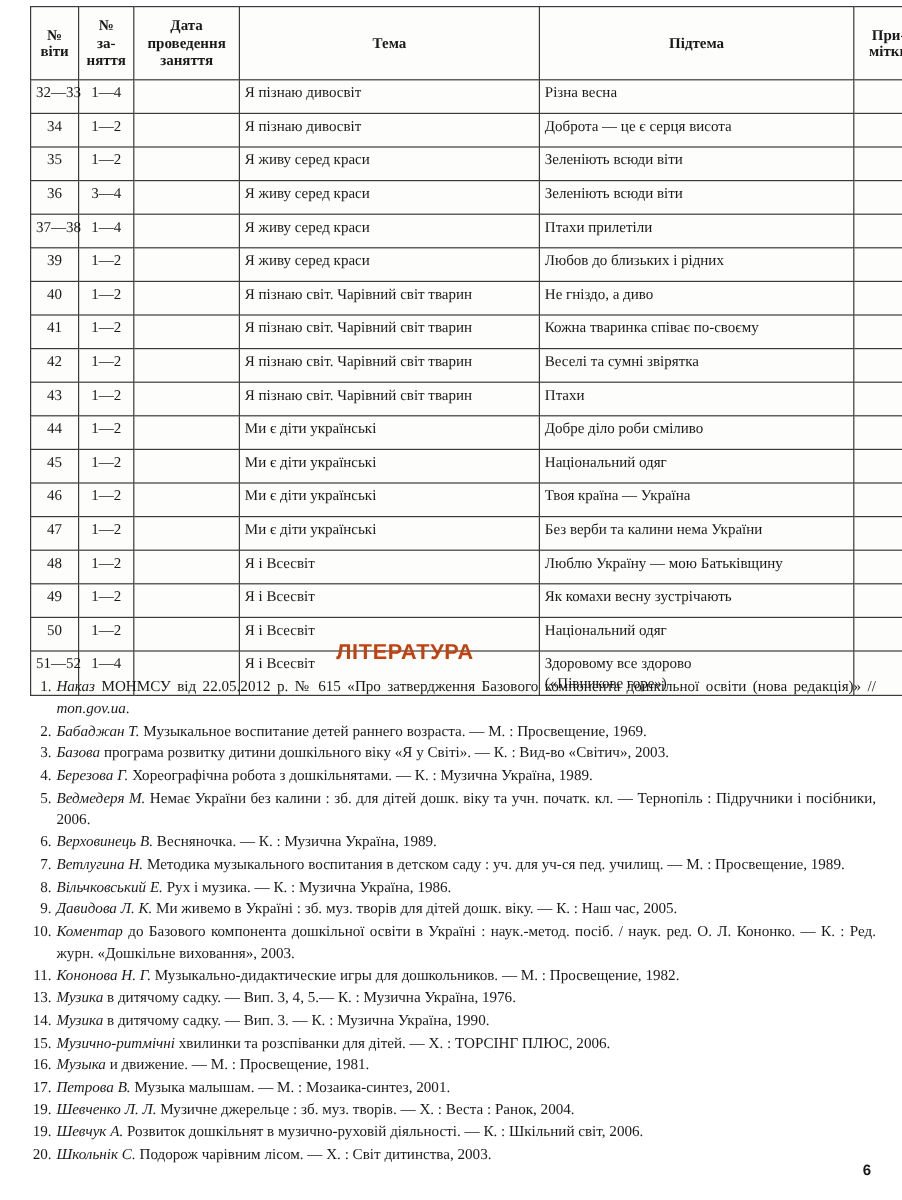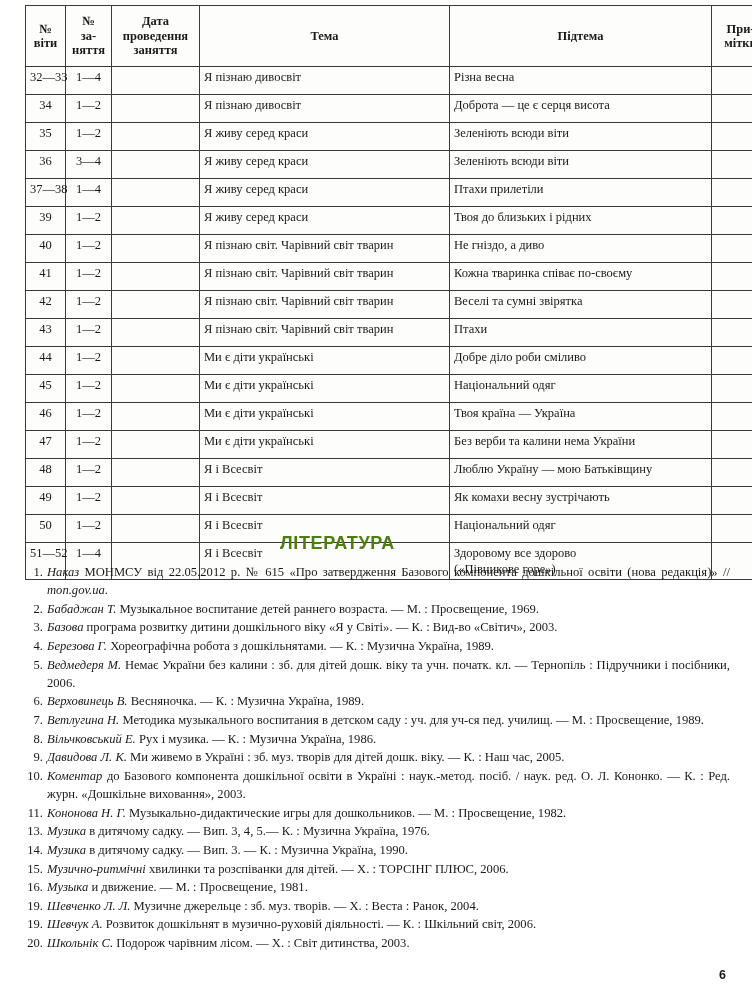--- a/index.html
+++ b/index.html
@@ -72,21 +72,21 @@
   .lit-title {
     position: absolute;
     left: 0;
     top: 533px;
     width: 675px;
     text-align: center;
     font-family: "Liberation Sans", "DejaVu Sans", sans-serif;
     font-weight: bold;
     font-size: 18px;
     letter-spacing: 0.6px;
-    color: #4d7c0f;
+    color: #c2410c;
   }
   .lit-list {
     position: absolute;
     left: 25px;
     top: 563px;
     width: 705px;
     margin: 0;
     padding: 0;
     list-style: none;
     font-size: 12.6px;
@@ -184,21 +184,21 @@
           <td class="txt"></td>
           <td class="txt">Я живу серед краси</td>
           <td class="txt">Птахи прилетіли</td>
           <td class="txt"></td>
         </tr>
       <tr>
           <td class="num">39</td>
           <td class="num">1—2</td>
           <td class="txt"></td>
           <td class="txt">Я живу серед краси</td>
-          <td class="txt">Твоя до близьких і рідних</td>
+          <td class="txt">Любов до близьких і рідних</td>
           <td class="txt"></td>
         </tr>
       <tr>
           <td class="num">40</td>
           <td class="num">1—2</td>
           <td class="txt"></td>
           <td class="txt">Я пізнаю світ. Чарівний світ тварин</td>
           <td class="txt">Не гніздо, а диво</td>
           <td class="txt"></td>
         </tr>
@@ -308,18 +308,19 @@
   <li><span class="marker">6.</span><i>Верховинець В.</i><span> Весняночка. — К. : Музична Україна, 1989.</span></li>
   <li><span class="marker">7.</span><i>Ветлугина Н.</i><span> Методика музыкального воспитания в детском саду : уч. для уч-ся пед. училищ. — М. : Просвещение, 1989.</span></li>
   <li><span class="marker">8.</span><i>Вільчковський Е.</i><span> Рух і музика. — К. : Музична Україна, 1986.</span></li>
   <li><span class="marker">9.</span><i>Давидова Л. К.</i><span> Ми живемо в Україні : зб. муз. творів для дітей дошк. віку. — К. : Наш час, 2005.</span></li>
   <li><span class="marker">10.</span><i>Коментар</i><span> до Базового компонента дошкільної освіти в Україні : наук.-метод. посіб. / наук. ред. О. Л. Кононко. — К. : Ред. журн. «Дошкільне виховання», 2003.</span></li>
   <li><span class="marker">11.</span><i>Кононова Н. Г.</i><span> Музыкально-дидактические игры для дошкольников. — М. : Просвещение, 1982.</span></li>
   <li><span class="marker">13.</span><i>Музика</i><span> в дитячому садку. — Вип. 3, 4, 5.— К. : Музична Україна, 1976.</span></li>
   <li><span class="marker">14.</span><i>Музика</i><span> в дитячому садку. — Вип. 3. — К. : Музична Україна, 1990.</span></li>
   <li><span class="marker">15.</span><i>Музично-ритмічні</i><span> хвилинки та розспіванки для дітей. — Х. : ТОРСІНГ ПЛЮС, 2006.</span></li>
   <li><span class="marker">16.</span><i>Музыка</i><span> и движение. — М. : Просвещение, 1981.</span></li>
+  <li><span class="marker">17.</span><i>Петрова В.</i><span> Музыка малышам. — М. : Мозаика-синтез, 2001.</span></li>
   <li><span class="marker">19.</span><i>Шевченко Л. Л.</i><span> Музичне джерельце : зб. муз. творів. — Х. : Веста : Ранок, 2004.</span></li>
   <li><span class="marker">19.</span><i>Шевчук А.</i><span> Розвиток дошкільнят в музично-руховій діяльності. — К. : Шкільний світ, 2006.</span></li>
   <li><span class="marker">20.</span><i>Школьнік С.</i><span> Подорож чарівним лісом. — Х. : Світ дитинства, 2003.</span></li>
 </ol>
 
 <div class="page-num">6</div>
 
 </body></html>

